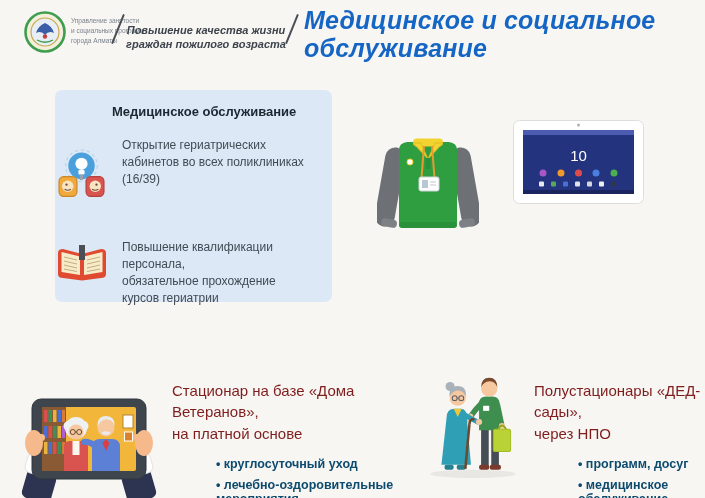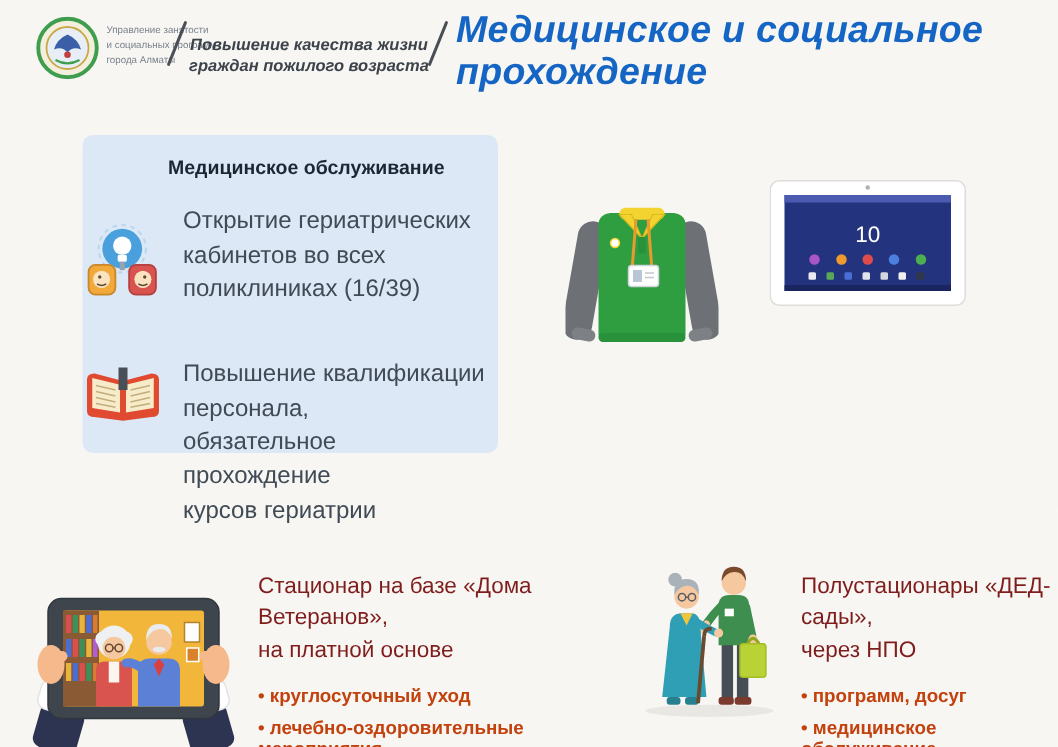--- a/index.html
+++ b/index.html
@@ -22,43 +22,43 @@
            font-size:11px; font-weight:bold; font-style:italic;
            color:#3d434b; line-height:1.3; }
   .title { left:304px; top:6px; width:396px; font-size:25px; font-weight:bold;
            font-style:italic; color:#1565c5; line-height:1.12; letter-spacing:.2px; }
 
   
   .card { left:55px; top:90px; width:277px; height:212px;
           background:#dce8f5; border-radius:7px; }
   .card-heading { left:112px; top:104px; width:210px; font-size:13px;
                   font-weight:bold; color:#1c2733; }
-  .card-item { left:122px; width:202px; font-size:16px; line-height:1.42;
+  .card-item { left:122px; width:202px; font-size:12px; line-height:1.42;
                color:#414b56; }
   .item-0 { top:137px; }
   .item-1 { top:179px; }
   .item-2 { top:239px; }
   .brainstorm { left:58px; top:149px; width:47px; height:51px; }
   .book { left:56px; top:244px; width:52px; height:38px; }
 
   
   .shirt { left:377px; top:131px; width:102px; height:104px; }
   .tablet { left:513px; top:120px; width:131px; height:84px; }
   .equip-caption { left:478px; top:221px; width:206px; text-align:center;
                    font-size:12.3px; line-height:1.55; color:#3a424a; }
   .equip-caption b { color:#15181c; }
 
   
   .videocall { left:20px; top:387px; width:138px; height:111px; }
   .block-heading { font-size:15px; line-height:1.42; color:#7f1d1d; }
   .stationary { left:172px; top:380px; width:256px; }
   .semi { left:534px; top:380px; width:170px; }
   ul.bullets { list-style:none; margin:13px 0 0 0; padding:0; }
-  ul.bullets li { font-size:12.5px; font-weight:bold; color:#c2410c;
-                  margin-bottom:7px; }
+  ul.bullets li { font-size:12.5px; font-weight:bold; color:#0c4a6e;
+                  margin-bottom:7px;margin-left:44px; }
   ul.bullets li::before { content:"• "; }
 
   
   .caregivers { left:424px; top:359px; width:102px; height:122px; }
 
   .logo { left:24px; top:11px; width:42px; height:42px; }
 </style>
 </head>
 <body>
 
@@ -74,21 +74,21 @@
   <div class="abs org-name preline">Управление занятости
 и социальных программ
 города Алматы</div>
 
   <div class="abs slash slash-left"></div>
   <div class="abs badge preline">Повышение качества жизни
 граждан пожилого возраста</div>
   <div class="abs slash slash-right"></div>
 
   <h1 class="abs title preline" style="margin:0;">Медицинское и социальное
-прохождение</h1>
+обслуживание</h1>
 
   <div class="abs card"></div>
   <div class="abs card-heading">Медицинское обслуживание</div>
 
   <svg class="abs brainstorm" viewBox="0 0 46 50">
     <circle cx="23" cy="16.5" r="15.5" fill="none" stroke="#b9d7ee" stroke-width="1.4" stroke-dasharray="3 3"></circle>
     <circle cx="23" cy="16.5" r="13" fill="#4aa0dc"></circle>
     <circle cx="23" cy="14.5" r="6" fill="#ffffff"></circle>
     <rect x="20" y="20.5" width="6" height="4.5" rx="1.2" fill="#ffffff"></rect>
     <rect x="21.4" y="25" width="3.2" height="5.5" fill="#9aa3ad"></rect>

